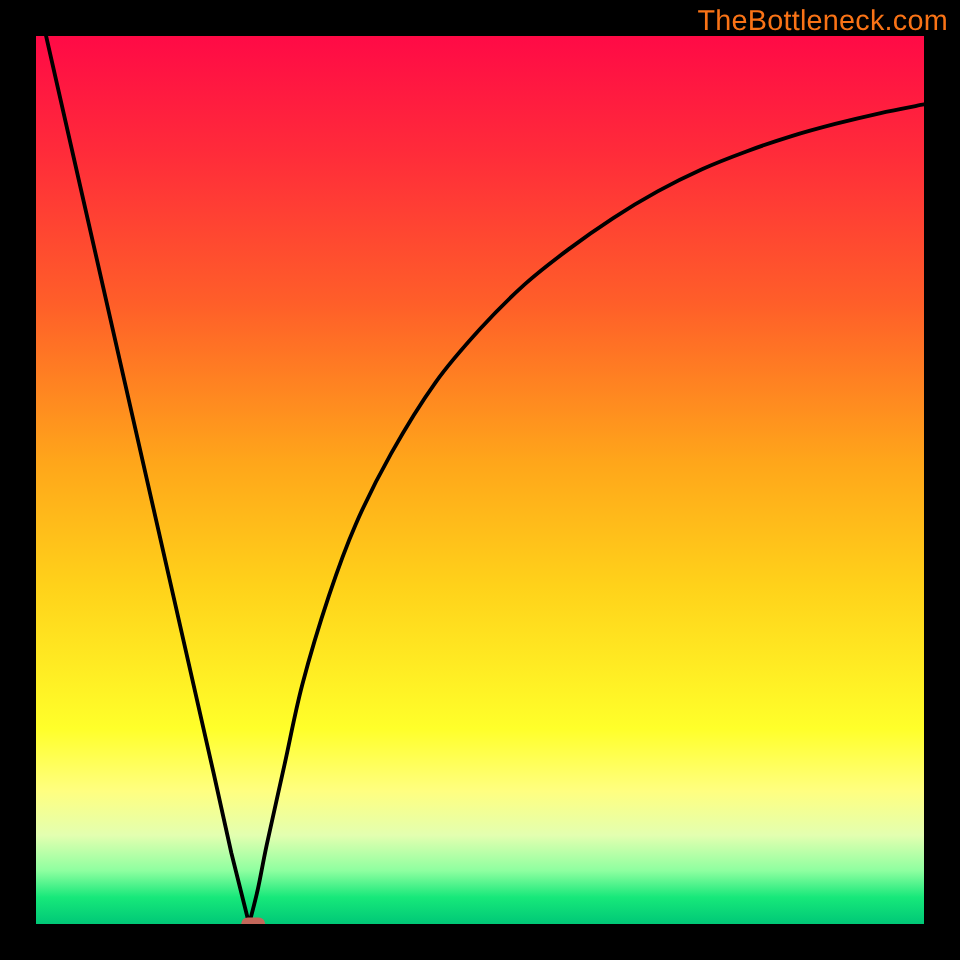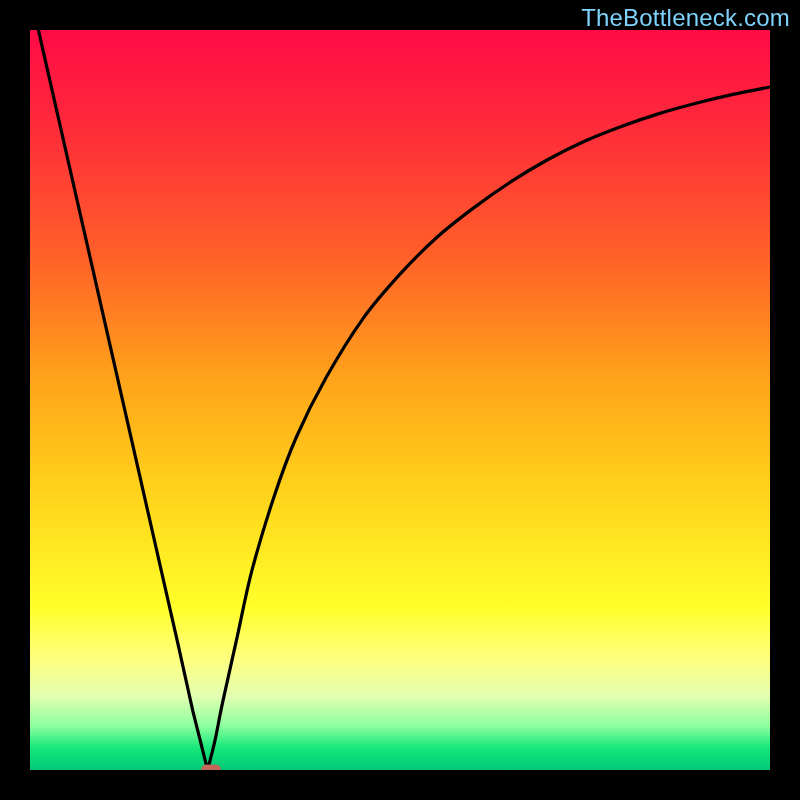--- a/index.html
+++ b/index.html
@@ -14,21 +14,21 @@
   .frame {
     position: relative;
     width: 800px;
     height: 800px;
     background: #000;
   }
   .watermark {
     position: absolute;
     top: 4px;
     right: 10px;
-    color: #7dd3fc;
+    color: #f97316;
     font-size: 24px;
     font-weight: 500;
     letter-spacing: 0.2px;
     z-index: 20;
   }
   .plot {
     position: absolute;
     left: 30px;
     top: 30px;
     width: 740px;

